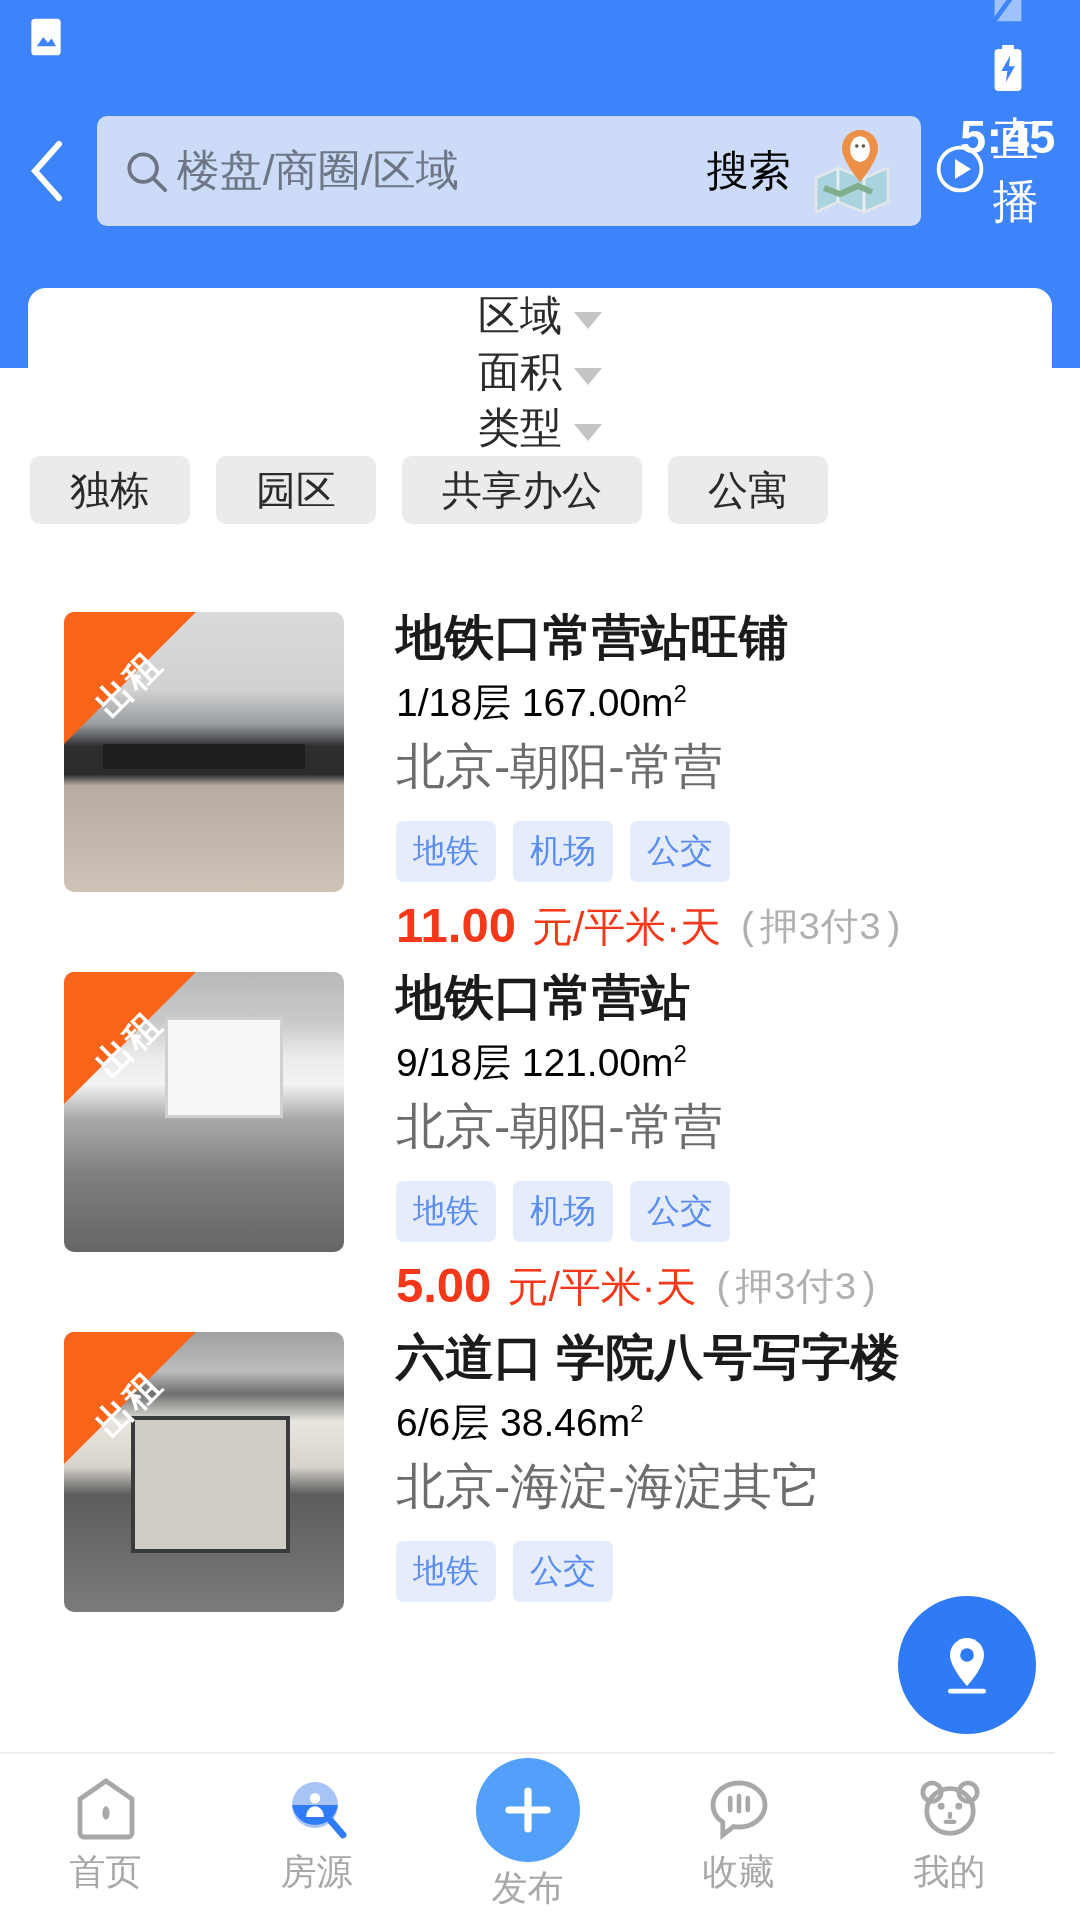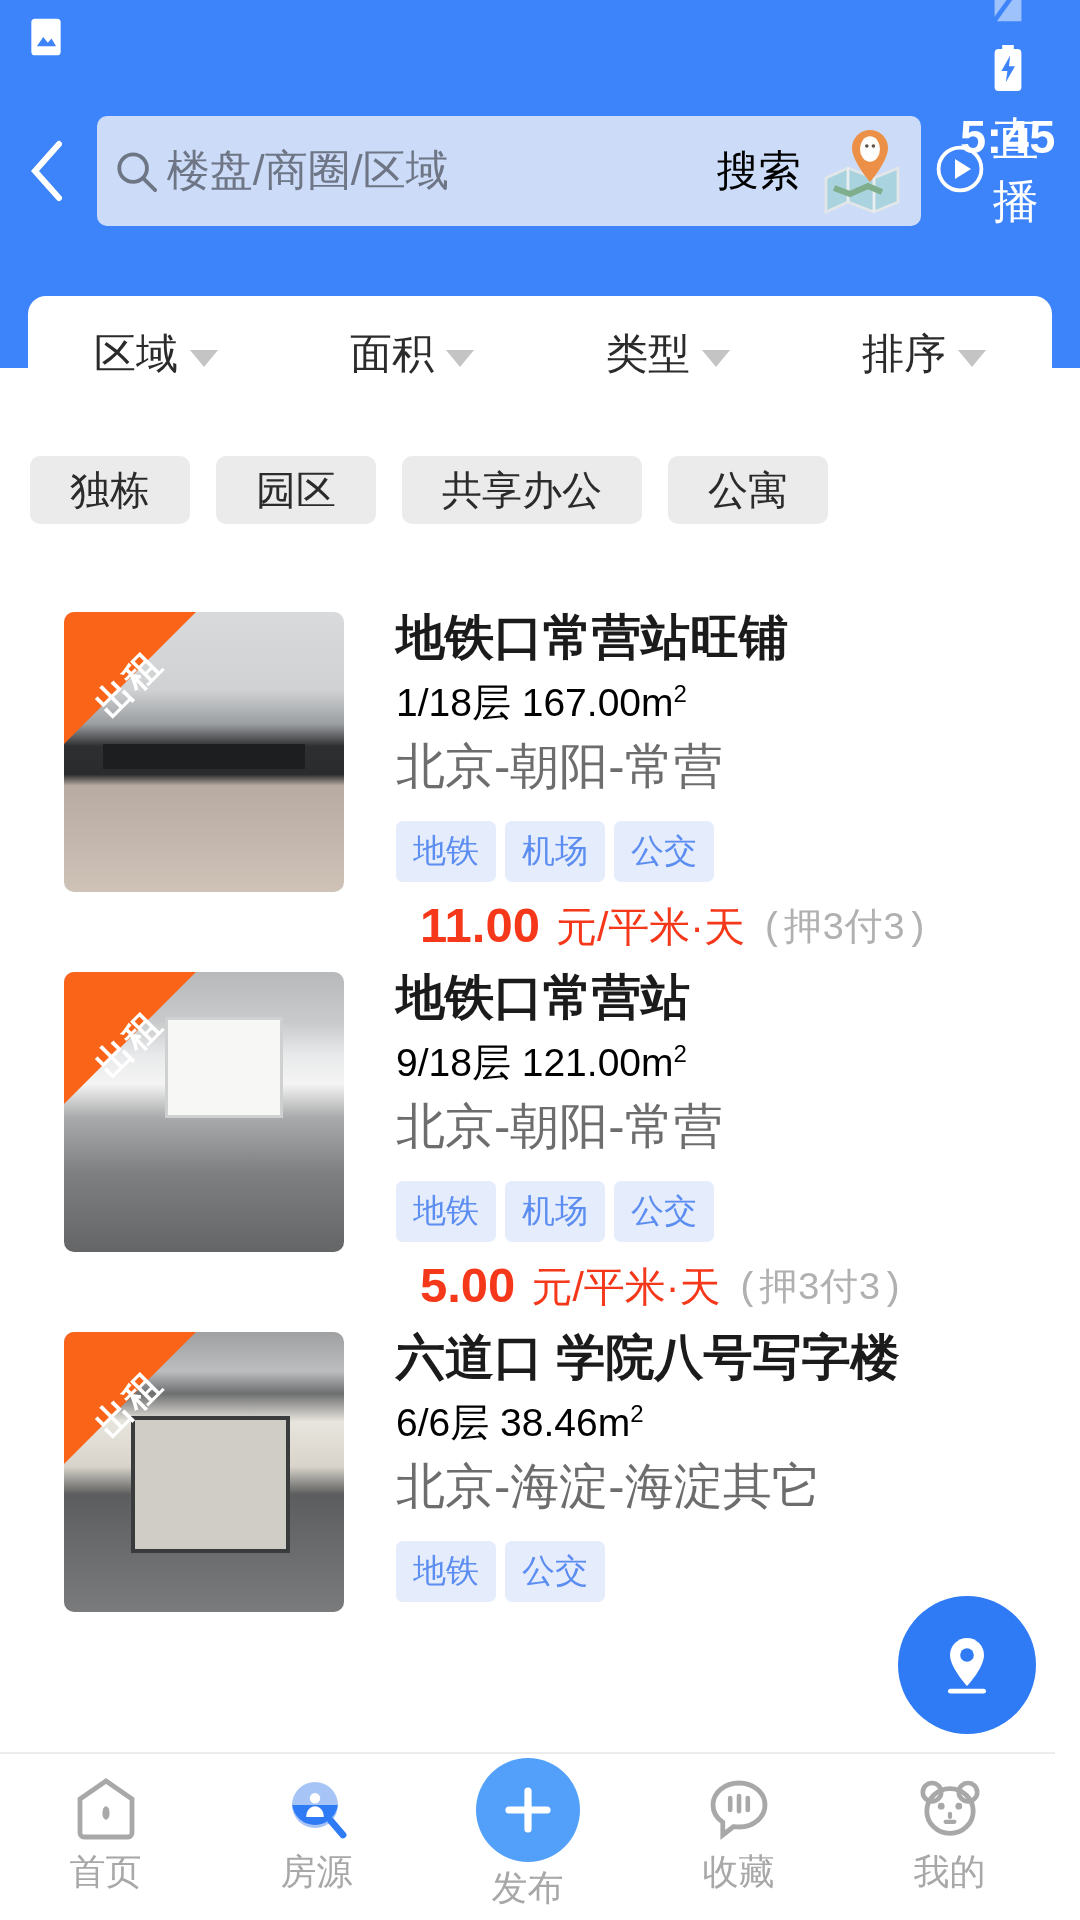--- a/index.html
+++ b/index.html
@@ -31,43 +31,43 @@
   .searchrow {
     position:absolute; left:0; top:110px; width:1080px; height:122px;
     display:flex; align-items:center;
   }
   .back-btn {
     width:100px; display:flex; align-items:center; justify-content:center;
     height:122px; cursor:pointer;
   }
   .searchbox {
     width:850px; height:110px; background:#ccdcf8; border-radius:10px;
-    display:flex; align-items:center; padding:0 16px; position:relative;
+    display:flex; align-items:center; padding:0 26px; position:relative;
   }
   .search-icon-w { width:50px; display:flex; align-items:center; }
   .search-ph {
     color:#6e7686; font-size:43px; flex:1; margin-left:4px;
   }
   .search-btn {
     color:#000000; font-size:42px; padding:0 18px; cursor:pointer;
     white-space:nowrap;
   }
   .map-ico { width:86px; display:flex; align-items:center; justify-content:center; }
   .live-btn {
     display:flex; align-items:center; gap:8px; margin-left:14px;
     cursor:pointer;
   }
   .live-label { color:#fff; font-size:46px; font-weight:500; }
   .filterbar {
     position:absolute; left:0; top:288px; width:1080px; height:116px;
   }
   .filterbar-inner {
-    position:absolute; left:28px; top:8px; width:1024px; height:116px;
+    position:absolute; left:28px; top:0; width:1024px; height:116px;
     background:#fff; border-radius:18px 18px 0 0;
-    display:flex; align-items:center;
+    display:flex; align-items:center;flex-direction:column;
   }
   .filter-item {
     flex:1; display:flex; align-items:center; justify-content:center;
     gap:12px; cursor:pointer; height:100%;
   }
   .filter-label { font-size:42px; color:#2b2b2b; }
   .caret {
     width:0; height:0; border-left:14px solid transparent;
     border-right:14px solid transparent; border-top:17px solid #c4c4c4;
     margin-top:8px;
@@ -119,26 +119,26 @@
   }
   .c-title {
     font-size:49px; font-weight:bold; color:#1b1b1b; line-height:1.22;
     white-space:nowrap;
   }
   .c-meta {
     font-size:39px; color:#000000; margin-top:13px; line-height:1.1;
   }
   .c-meta sup { font-size:24px; vertical-align:super; }
   .c-loc { font-size:49px; color:#6d6d6d; margin-top:9px; }
-  .c-tags { display:flex; gap:9px; margin-top:21px; }
+  .c-tags { display:flex; gap:17px; margin-top:21px; }
   .c-tag {
     background:#e5ecfc; color:#5c8ef2; font-size:33px;
     padding:8px 17px; border-radius:7px; white-space:nowrap;
   }
-  .c-price { margin-top:19px; display:flex; align-items:flex-end; gap:16px;margin-left:24px; }
+  .c-price { margin-top:19px; display:flex; align-items:flex-end; gap:16px; }
   .p-num { color:#f5371a; font-size:49px; font-weight:bold; line-height:1; }
   .p-unit { color:#f5371a; font-size:41px; line-height:1.08; }
   .p-dep { color:#b0b0b0; font-size:38px; line-height:1.1;font-family:Liberation Mono, monospace; }
 
   
   .ph1 { background:
       linear-gradient(180deg,#d9dadb 0%,#cfd1d2 28%,#9b9ea1 40%,#2e2f31 48%,#2a2b2d 58%,#b7aba2 62%,#cfc3b8 100%); }
   .ph1:after {
       content:""; position:absolute; left:14%; top:47%; width:72%; height:9%;
       background:#1d1e20; }

